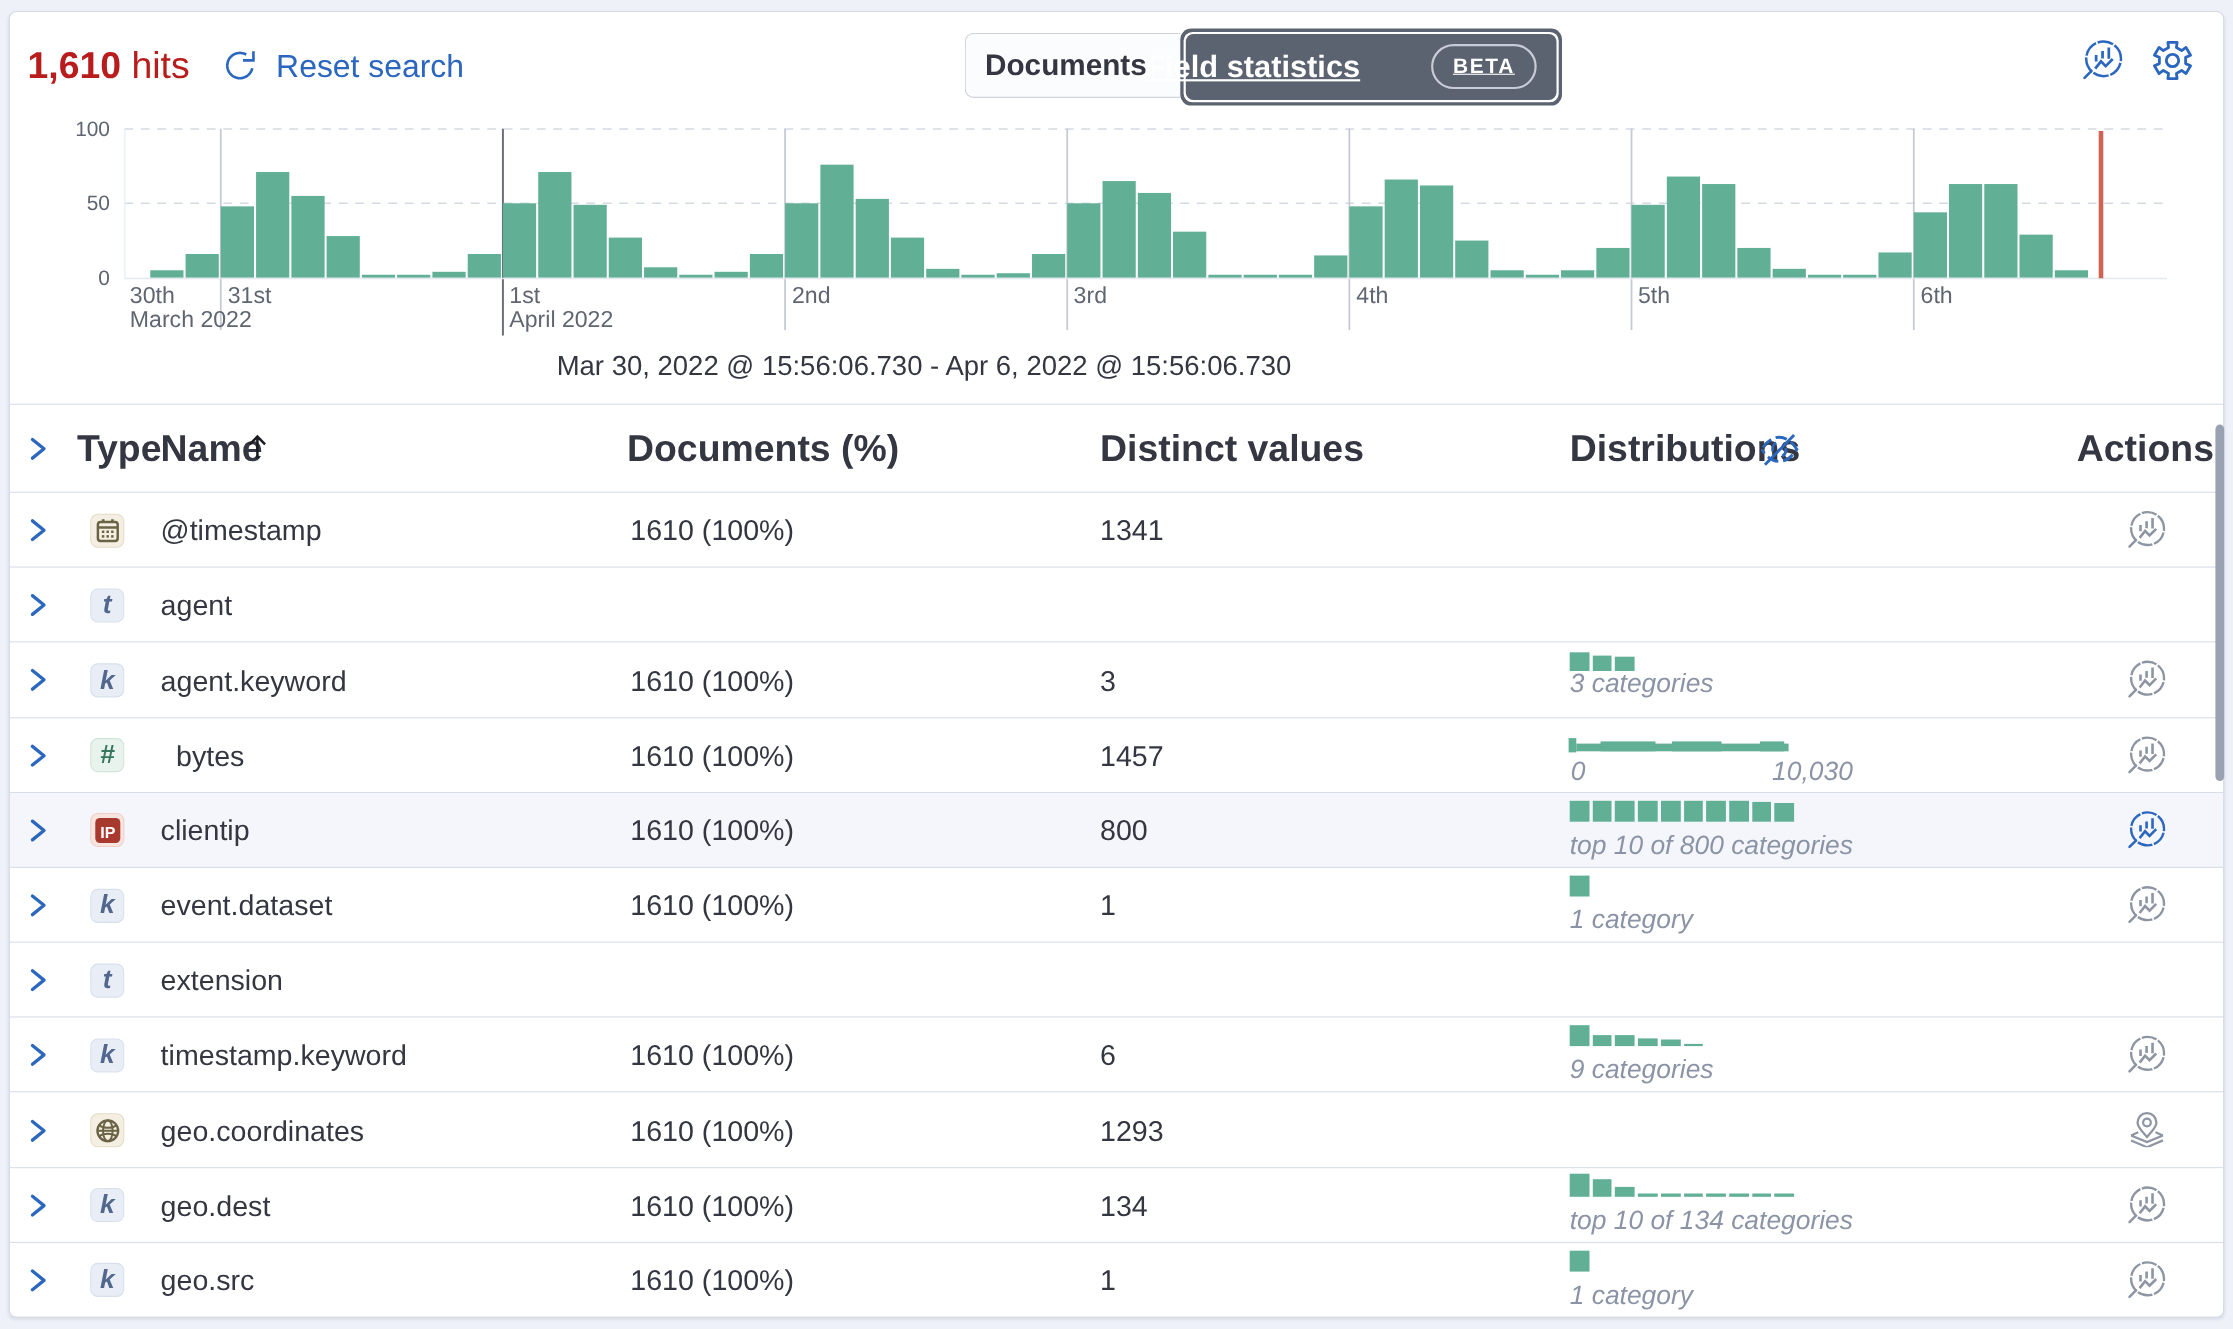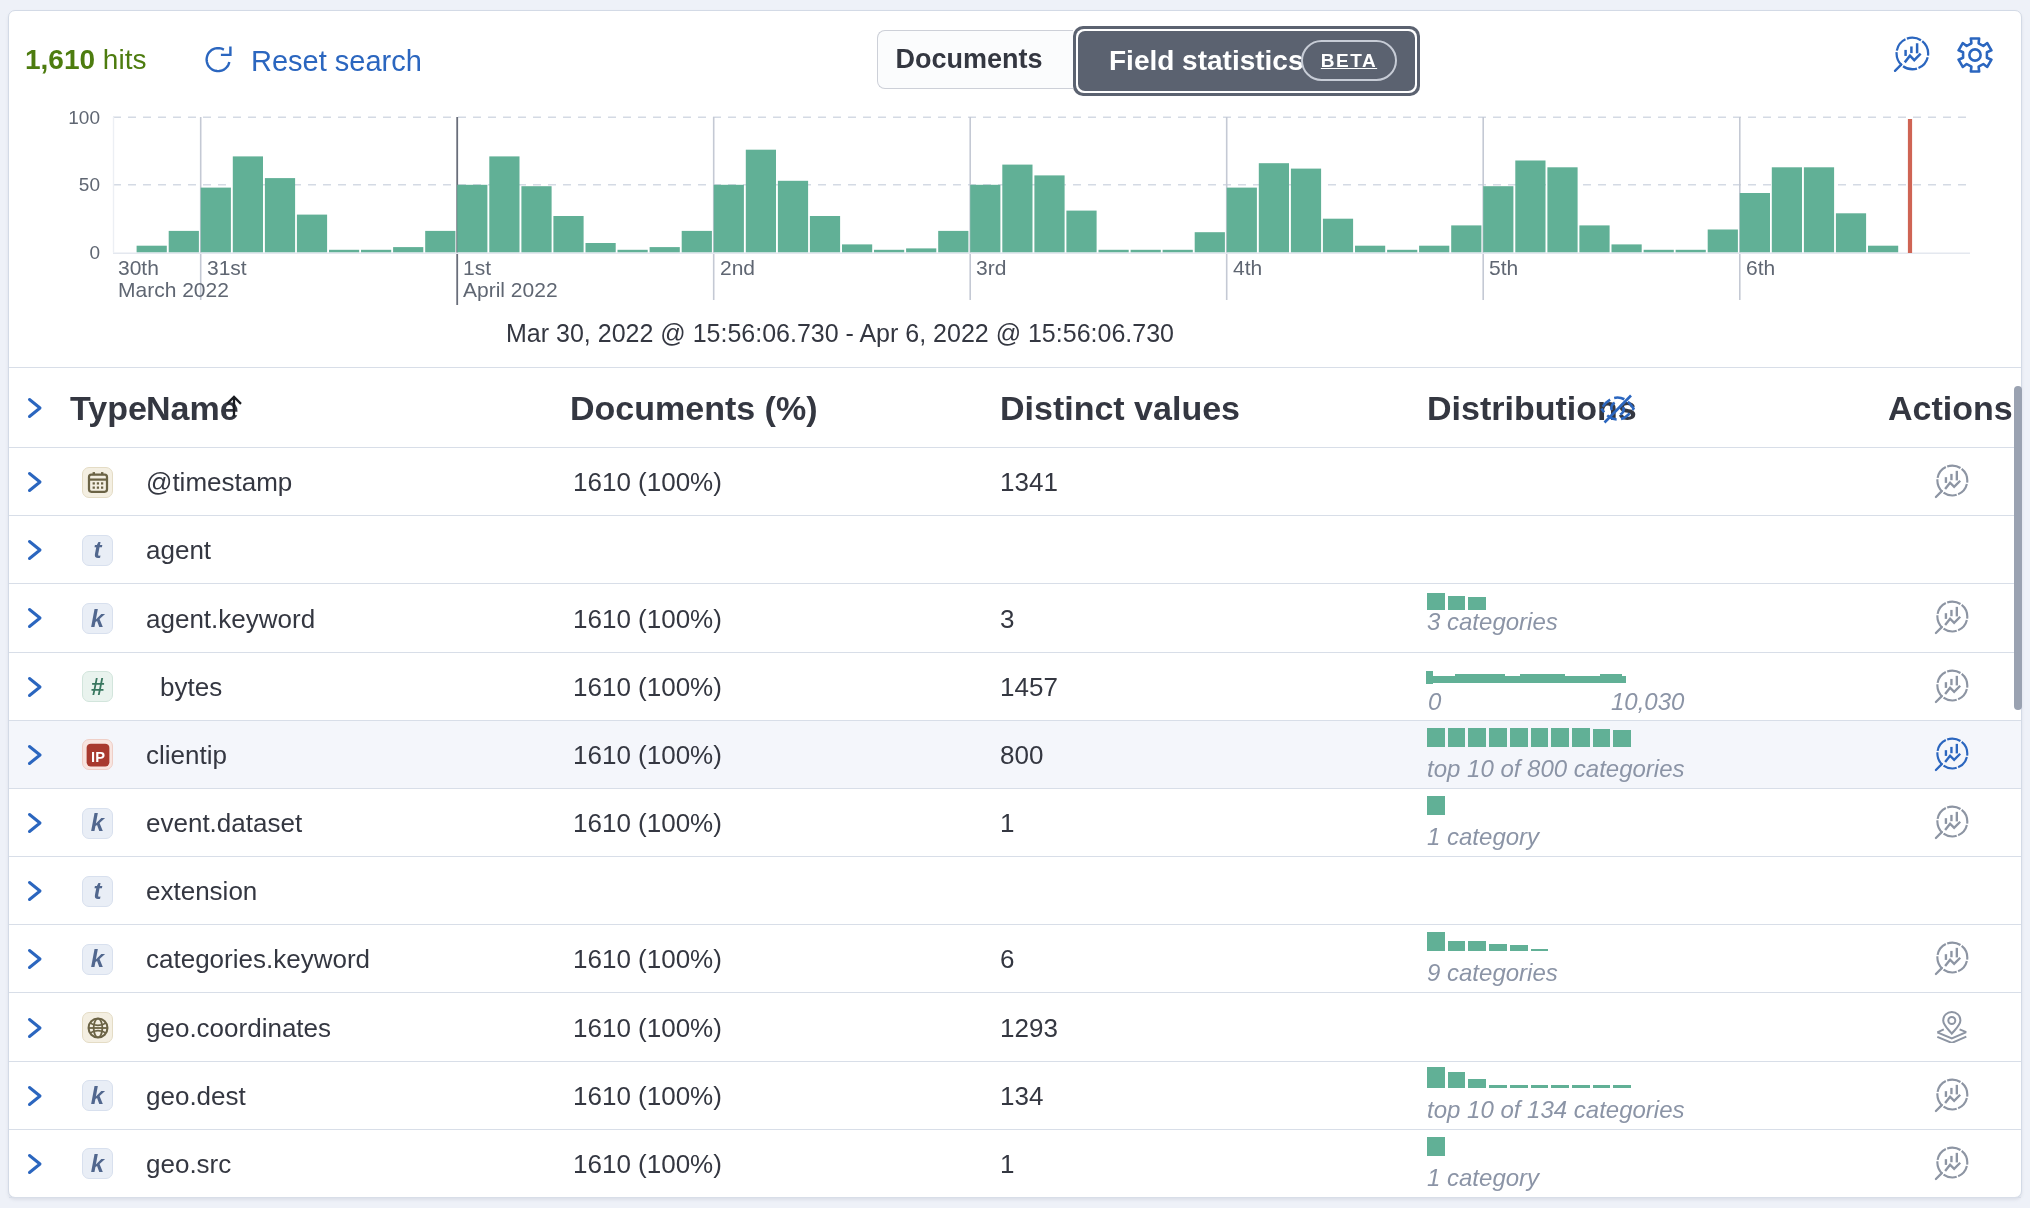--- a/index.html
+++ b/index.html
@@ -12,33 +12,33 @@
 .b-date { background:#f4efe2; border:1px solid #e4dcc5; }
 .b-kw { background:#e9eef6; border:1px solid #d8e0ee; color:#51678e; font-weight:bold; font-size:24px; }
 .b-num { background:#e9f3ee; border:1px solid #d2e5dc; color:#38775f; font-weight:bold; font-size:24px; }
 .b-ip { background:#f8e5e0; border:1px solid #efcfc7; }
 .hdr { position:absolute; font-size:34px; line-height:25px; font-weight:bold; color:#343741; white-space:nowrap; }
 </style></head>
 <body>
 <div id="page">
 <div id="panel"></div>
 
-<div style="position:absolute;left:25px;top:41px;font-size:28px;line-height:38px;color:#4d7c0f"><b>1,610</b> <span>hits</span></div>
+<div style="position:absolute;left:25px;top:41px;font-size:34px;line-height:38px;color:#b91c1c"><b>1,610</b> <span>hits</span></div>
 <svg style="position:absolute;left:205px;top:46px" width="28" height="28" viewBox="0 0 28 28">
       <path d="M24.3 16.0 L24.0 17.2 L23.6 18.3 L23.1 19.3 L22.4 20.4 L21.6 21.3 L20.8 22.1 L19.9 22.9 L18.9 23.6 L17.8 24.1 L16.7 24.5 L15.5 24.8 L14.3 25.0 L13.1 25.1 L11.9 25.0 L10.7 24.8 L9.5 24.5 L8.4 24.1 L7.4 23.6 L6.3 22.9 L5.4 22.1 L4.6 21.3 L3.8 20.4 L3.1 19.3 L2.6 18.3 L2.2 17.2 L1.9 16.0 L1.7 14.8 L1.6 13.6 L1.7 12.4 L1.9 11.2 L2.2 10.0 L2.6 8.9 L3.1 7.8 L3.8 6.8 L4.6 5.9 L5.4 5.1 L6.3 4.3 L7.3 3.6 L8.4 3.1 L9.5 2.7 L10.7 2.4 L11.9 2.2 L13.1 2.1 L14.3 2.2 L15.5 2.4 L16.7 2.7 L17.8 3.1 L18.9 3.6" fill="none" stroke="#2b66bf" stroke-width="2.4"></path>
       <path d="M15.9 8.9 L25.4 8.9 L25.4 0.6" fill="none" stroke="#2b66bf" stroke-width="2.4"></path>
     </svg>
 <div style="position:absolute;left:251px;top:44px;font-size:29px;line-height:34px;color:#2b66bf">Reset search</div>
 
 <div style="position:absolute;left:877px;top:30px;width:196px;height:59px;background:#fbfcfd;border:1px solid #cdd0d8;border-right:none;border-radius:8px 0 0 8px;"></div>
 <div style="position:absolute;left:877px;top:30px;width:184px;height:59px;display:flex;align-items:center;justify-content:center;font-size:27px;font-weight:600;color:#343741">Documents</div>
 <div style="position:absolute;left:1073px;top:26px;width:347px;height:70px;background:#5b6270;border-radius:10px;"></div>
 <div style="position:absolute;left:1076px;top:29px;width:341px;height:64px;background:#fff;border-radius:8px;"></div>
 <div style="position:absolute;left:1078px;top:31px;width:337px;height:60px;background:#5b6270;border-radius:7px;"></div>
-<div style="position:absolute;left:1109px;top:46px;font-size:28px;line-height:30px;font-weight:bold;color:#fff;">Field statistics</div>
+<div style="position:absolute;left:1042px;top:46px;font-size:28px;line-height:30px;font-weight:bold;color:#fff;text-decoration:underline;">Field statistics</div>
 <div style="position:absolute;left:1301px;top:40px;width:96px;height:41px;border:2px solid #c7ccd6;border-radius:21px;display:flex;align-items:center;justify-content:center;font-size:19px;font-weight:bold;letter-spacing:1.5px;color:#fff;text-decoration:underline;">BETA</div>
 
 <svg style="position:absolute;left:1893px;top:36px" width="38" height="38" viewBox="0 0 32 32">
       <circle cx="16.3" cy="14.7" r="13.3" fill="none" stroke="#2b66bf" stroke-width="1.9" stroke-dasharray="12.3 1.3" stroke-dashoffset="24"></circle>
       <line x1="6.9" y1="24.1" x2="1.7" y2="29.3" stroke="#2b66bf" stroke-width="2" stroke-linecap="round"></line>
       <line x1="10.6" y1="11.7" x2="10.6" y2="16.8" stroke="#2b66bf" stroke-width="2.1"></line>
       <line x1="15.5" y1="8.8" x2="15.5" y2="14.4" stroke="#2b66bf" stroke-width="2.1"></line>
       <line x1="20.3" y1="6.1" x2="20.3" y2="14.6" stroke="#2b66bf" stroke-width="2.1"></line>
       <path d="M9.9 22.2 L14.3 16.6 L17.9 20.3 L23.3 14.9" fill="none" stroke="#2b66bf" stroke-width="2.1"></path>
     </svg>
@@ -299,21 +299,21 @@
         <i>t</i>
       </span></span>
 <div class="cell" style="left:146px;top:878.2px">extension</div>
 <div style="position:absolute;left:9px;top:925.3px;width:2012px;height:68.2px;border-bottom:1px solid #d8dee8"></div>
 <svg style="position:absolute;left:22px;top:947.35px" width="24" height="24" viewBox="0 0 24 24">
       <path d="M7.5 3.5 L18 12 L7.5 20.5" fill="none" stroke="#2b66bf" stroke-width="3" stroke-linecap="round" stroke-linejoin="round"></path>
     </svg>
 <span class="badge-wrap" style="left:82px;top:943.9px"><span class="badge b-kw">
         <i>k</i>
       </span></span>
-<div class="cell" style="left:146px;top:946.4px">categories.keyword</div>
+<div class="cell" style="left:146px;top:946.4px">timestamp.keyword</div>
 <div class="cell" style="left:573px;top:946.4px">1610 (100%)</div>
 <div class="cell" style="left:1000px;top:946.4px">6</div>
 <div style="position:absolute;left:1427.0px;top:932.3px;width:17.8px;height:19px;background:#61b096"></div>
 <div style="position:absolute;left:1447.7px;top:941.3px;width:17.8px;height:10px;background:#61b096"></div>
 <div style="position:absolute;left:1468.4px;top:941.3px;width:17.8px;height:10px;background:#61b096"></div>
 <div style="position:absolute;left:1489.1px;top:944.3px;width:17.8px;height:7px;background:#61b096"></div>
 <div style="position:absolute;left:1509.8px;top:945.3px;width:17.8px;height:6px;background:#61b096"></div>
 <div style="position:absolute;left:1530.5px;top:948.8px;width:17.8px;height:2.5px;background:#61b096"></div>
 <div class="cap" style="left:1427px;top:960.26px">9 categories</div>
 <svg style="position:absolute;left:1934px;top:941.35px" width="36" height="36" viewBox="0 0 32 32">

